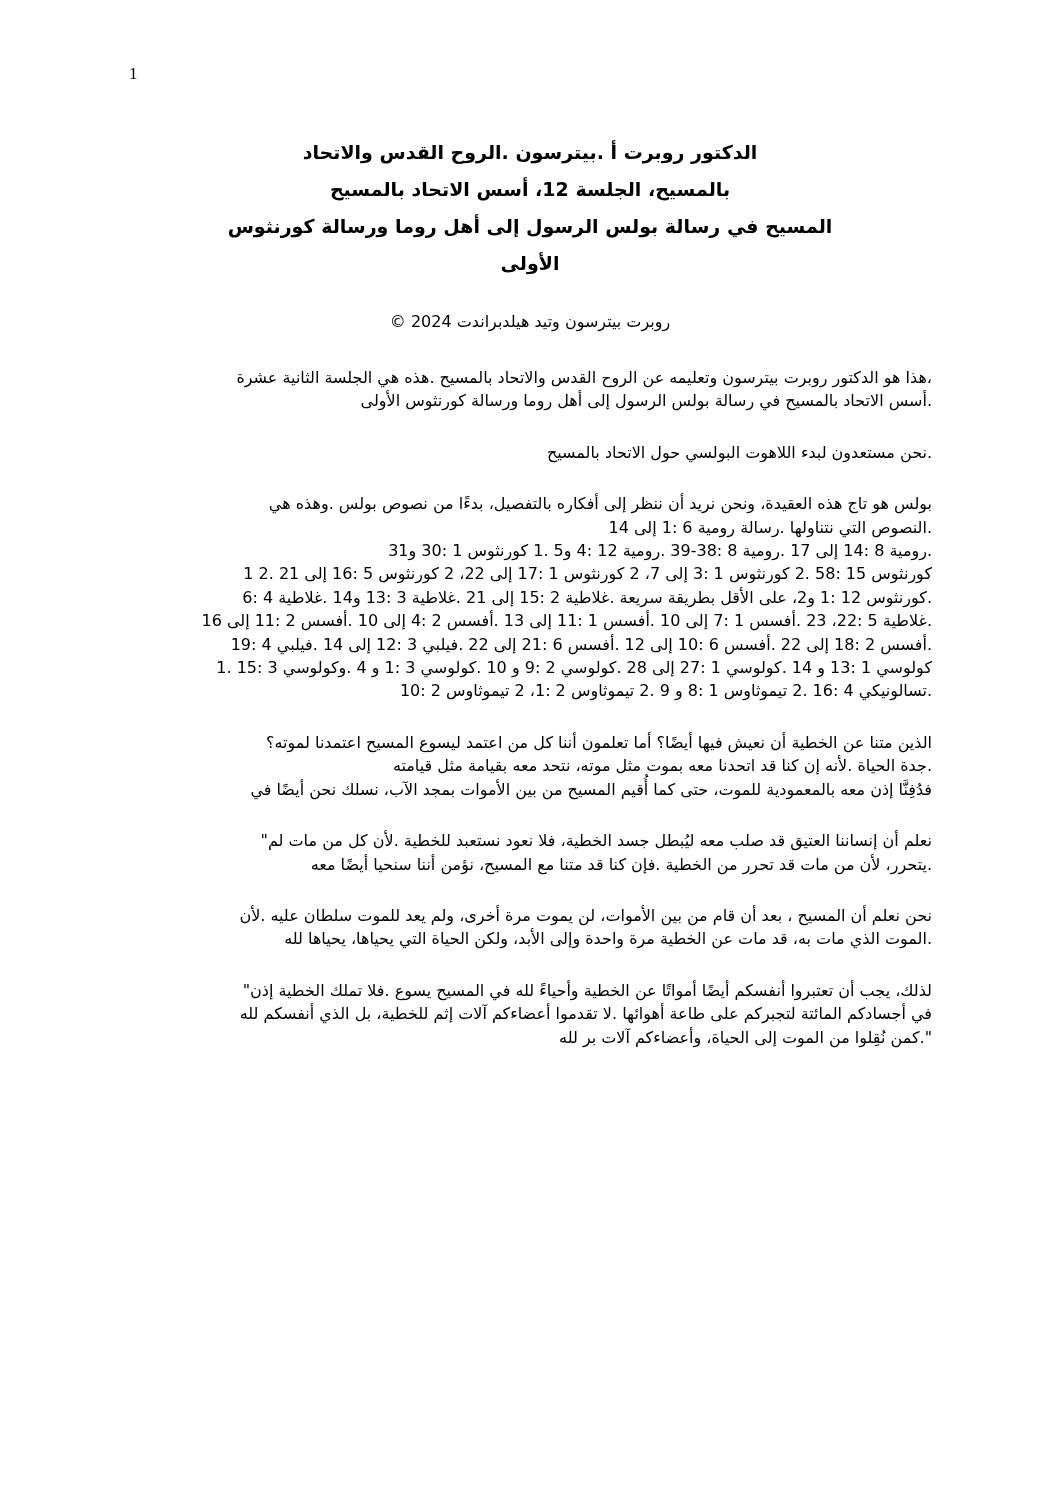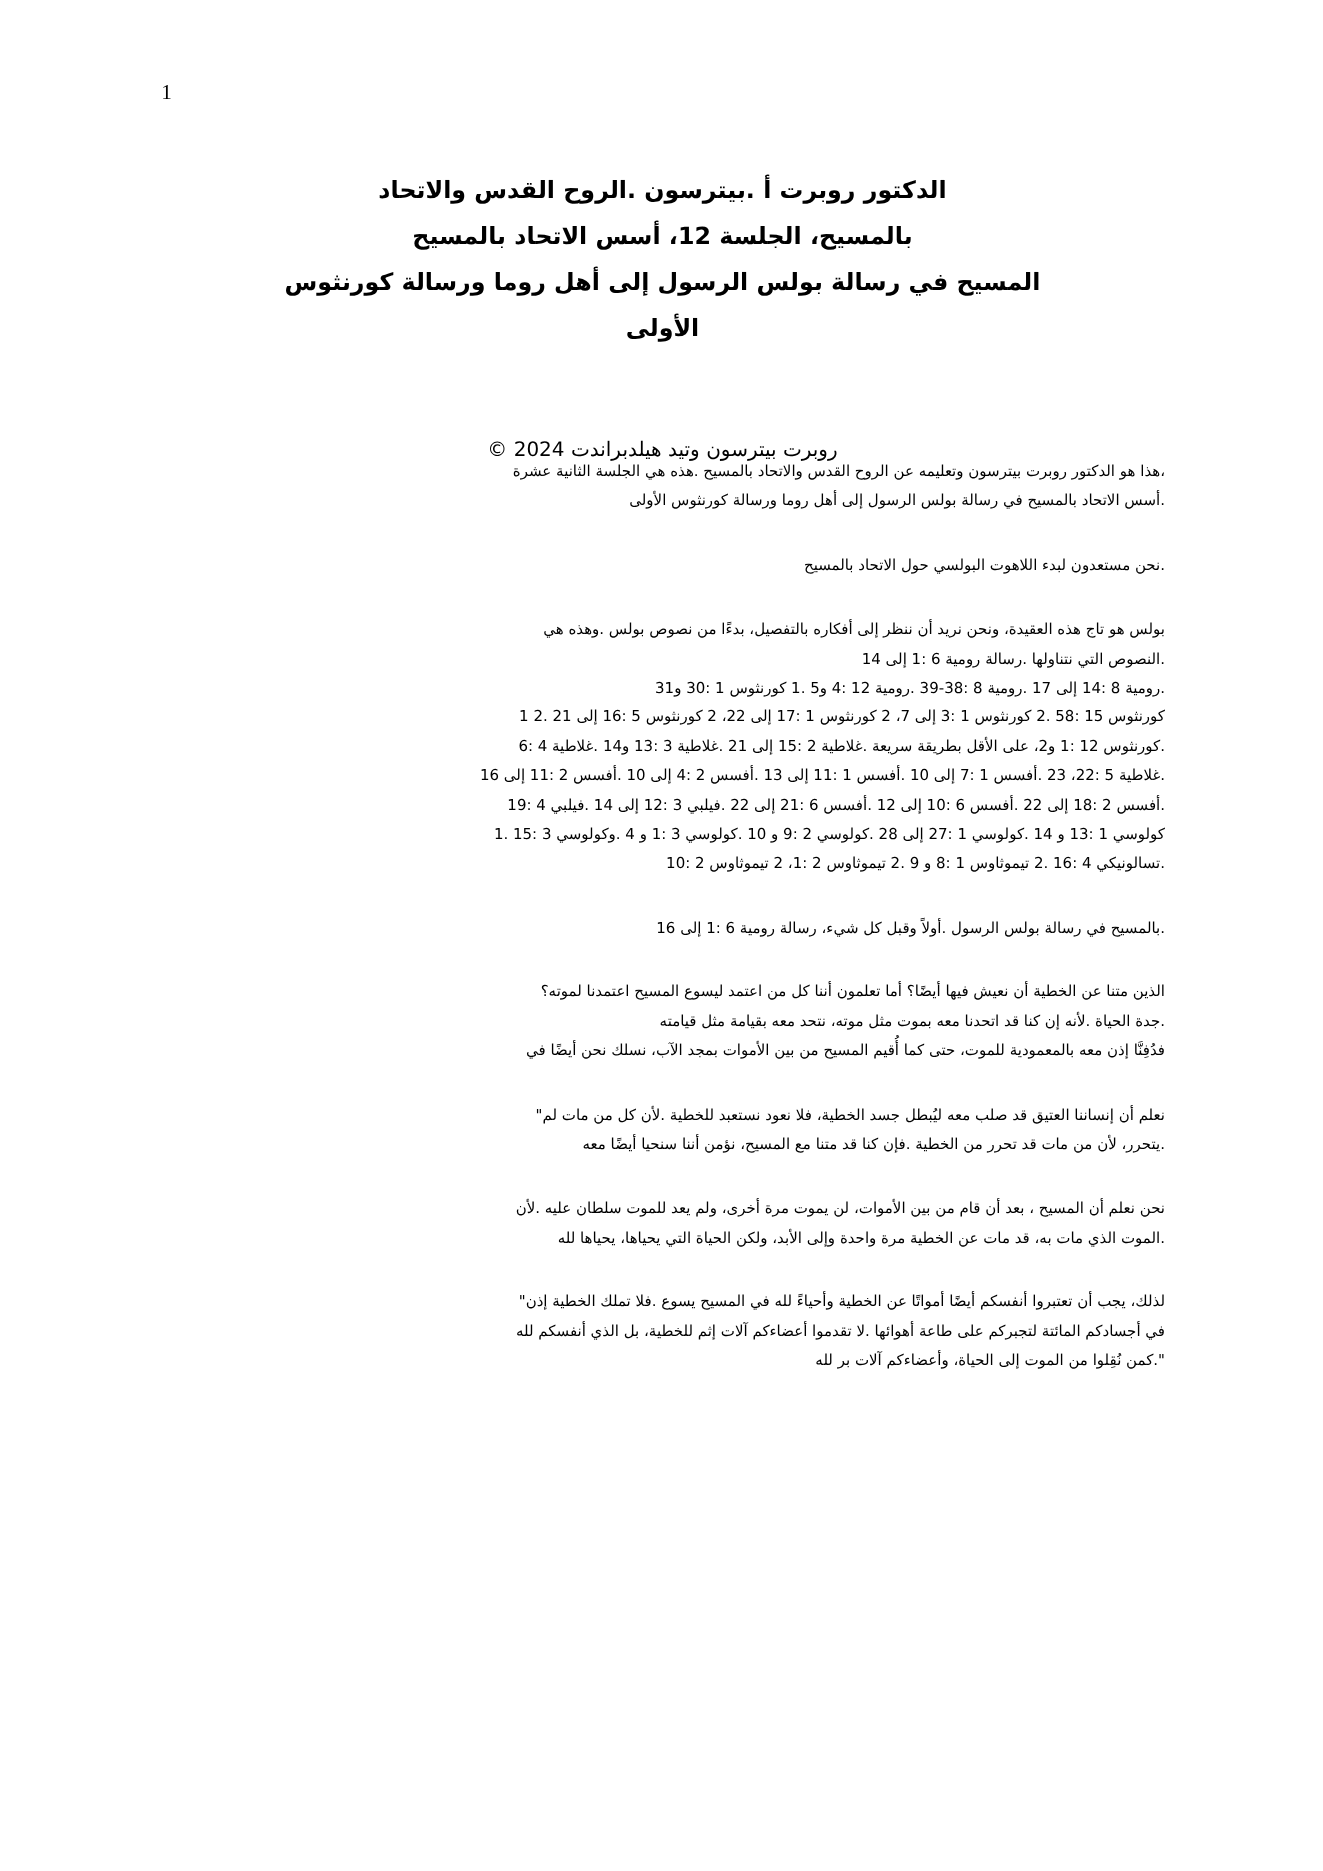--- a/index.html
+++ b/index.html
@@ -10,26 +10,26 @@
   }
   .title-block {
     position: absolute; left: 130px; width: 800px; top: 134px;
     text-align: center; direction: rtl;
     font-family: "DejaVu Sans", sans-serif; font-weight: bold;
     font-size: 19px; line-height: 37px;
   }
   .copyright {
     position: absolute; left: 130px; width: 800px; top: 310px;
     text-align: center; direction: rtl;
-    font-family: "DejaVu Sans", sans-serif; font-size: 16px; line-height: 24px; margin-top: 38px;
+    font-family: "DejaVu Sans", sans-serif; font-size: 16px; line-height: 24px;
   }
   .body-text {
     position: absolute; left: 128px; width: 804px; top: 366px;
     direction: rtl; text-align: right;
-    font-family: "DejaVu Sans", sans-serif; font-size: 12px; line-height: 23.4px;
+    font-family: "DejaVu Sans", sans-serif; font-size: 16px; line-height: 23.4px;
   }
   .body-text p { margin: 0 0 28px 0; }
   .line { display: block; white-space: nowrap; }
 </style>
 </head>
 <body>
 
 <div class="page-number">1</div>
 
 <div class="title-block">
@@ -54,21 +54,20 @@
     <span class="line">.النصوص التي نتناولها .رسالة رومية 6 :1 إلى 14</span>
     <span class="line">.رومية 8 :14 إلى 17 .رومية 8 :38-39 .رومية 12 :4 و5 .1 كورنثوس 1 :30 و31</span>
     <span class="line">كورنثوس 15 :58 .2 كورنثوس 1 :3 إلى 7، 2 كورنثوس 1 :17 إلى 22، 2 كورنثوس 5 :16 إلى 21 .2 1</span>
     <span class="line">.كورنثوس 12 :1 و2، على الأقل بطريقة سريعة .غلاطية 2 :15 إلى 21 .غلاطية 3 :13 و14 .غلاطية 4 :6</span>
     <span class="line">.غلاطية 5 :22، 23 .أفسس 1 :7 إلى 10 .أفسس 1 :11 إلى 13 .أفسس 2 :4 إلى 10 .أفسس 2 :11 إلى 16</span>
     <span class="line">.أفسس 2 :18 إلى 22 .أفسس 6 :10 إلى 12 .أفسس 6 :21 إلى 22 .فيلبي 3 :12 إلى 14 .فيلبي 4 :19</span>
     <span class="line">كولوسي 1 :13 و 14 .كولوسي 1 :27 إلى 28 .كولوسي 2 :9 و 10 .كولوسي 3 :1 و 4 .وكولوسي 3 :15 .1</span>
     <span class="line">.تسالونيكي 4 :16 .2 تيموثاوس 1 :8 و 9 .2 تيموثاوس 2 :1، 2 تيموثاوس 2 :10</span>
   </p>
   <p>
-    <span class="line">.بالمسيح في رسالة بولس الرسول .أولاً وقبل كل شيء، رسالة رومية 6 :1 إلى 16</span>
   </p>
   <p>
     <span class="line">الذين متنا عن الخطية أن نعيش فيها أيضًا؟ أما تعلمون أننا كل من اعتمد ليسوع المسيح اعتمدنا لموته؟</span>
     <span class="line">.جدة الحياة .لأنه إن كنا قد اتحدنا معه بموت مثل موته، نتحد معه بقيامة مثل قيامته</span>
     <span class="line">فدُفِنَّا إذن معه بالمعمودية للموت، حتى كما أُقيم المسيح من بين الأموات بمجد الآب، نسلك نحن أيضًا في</span>
   </p>
   <p>
     <span class="line">نعلم أن إنساننا العتيق قد صلب معه ليُبطل جسد الخطية، فلا نعود نستعبد للخطية .لأن كل من مات لم"</span>
     <span class="line">.يتحرر، لأن من مات قد تحرر من الخطية .فإن كنا قد متنا مع المسيح، نؤمن أننا سنحيا أيضًا معه</span>
   </p>

